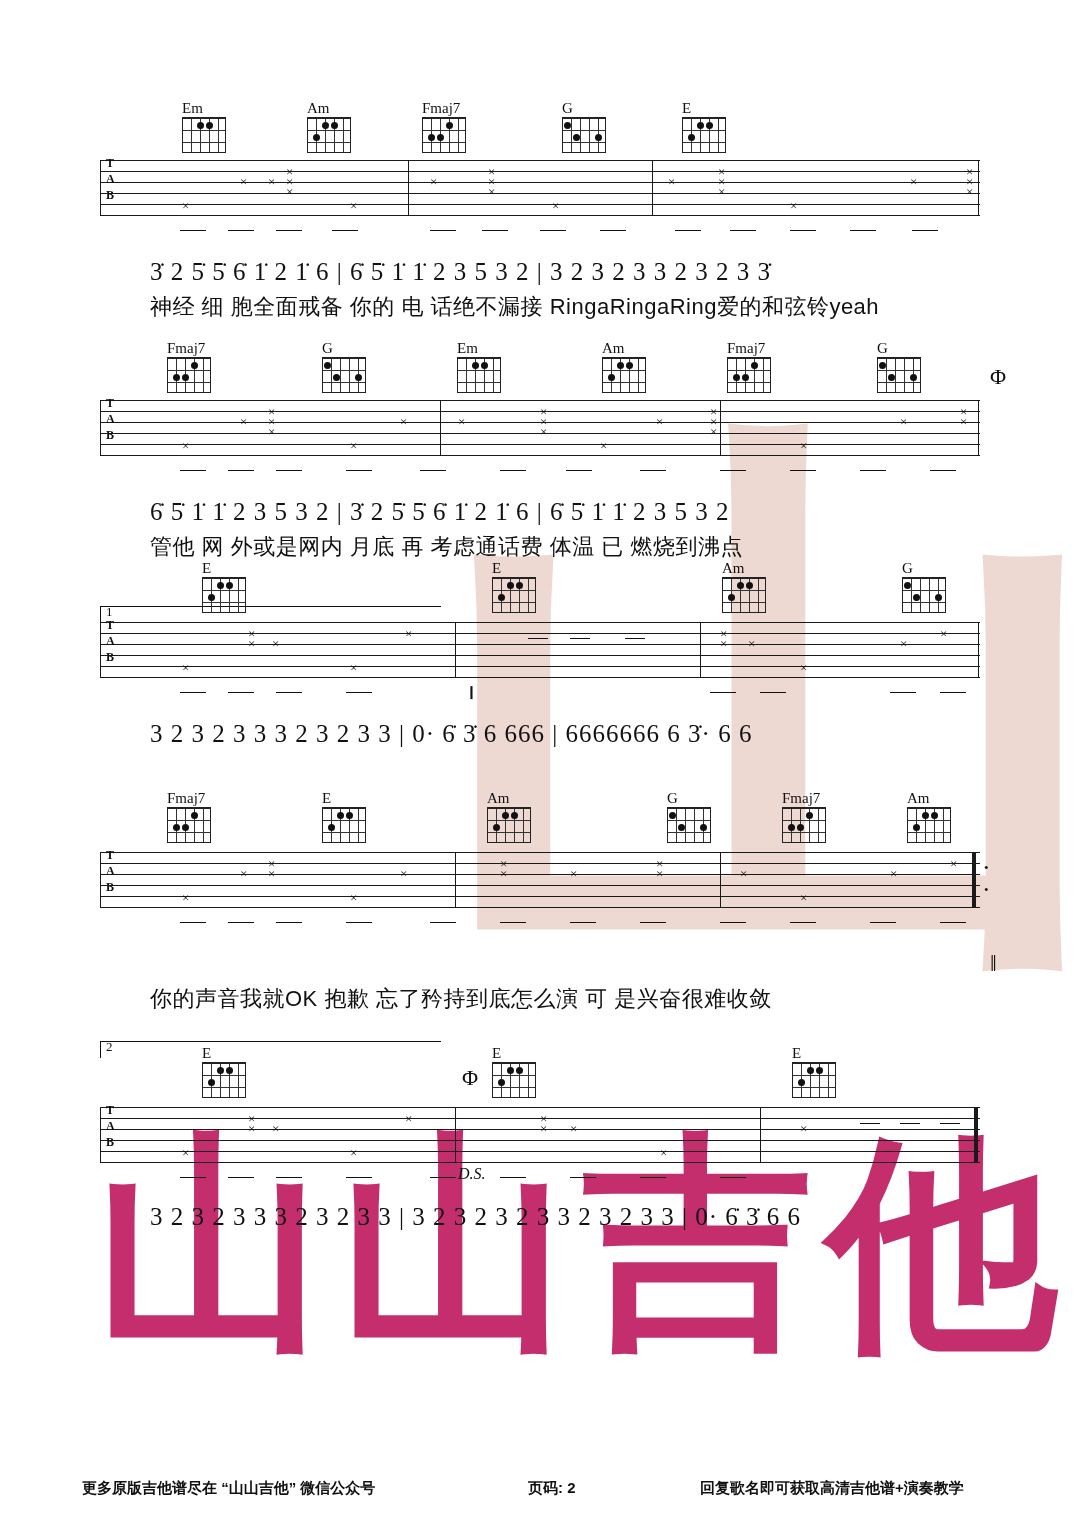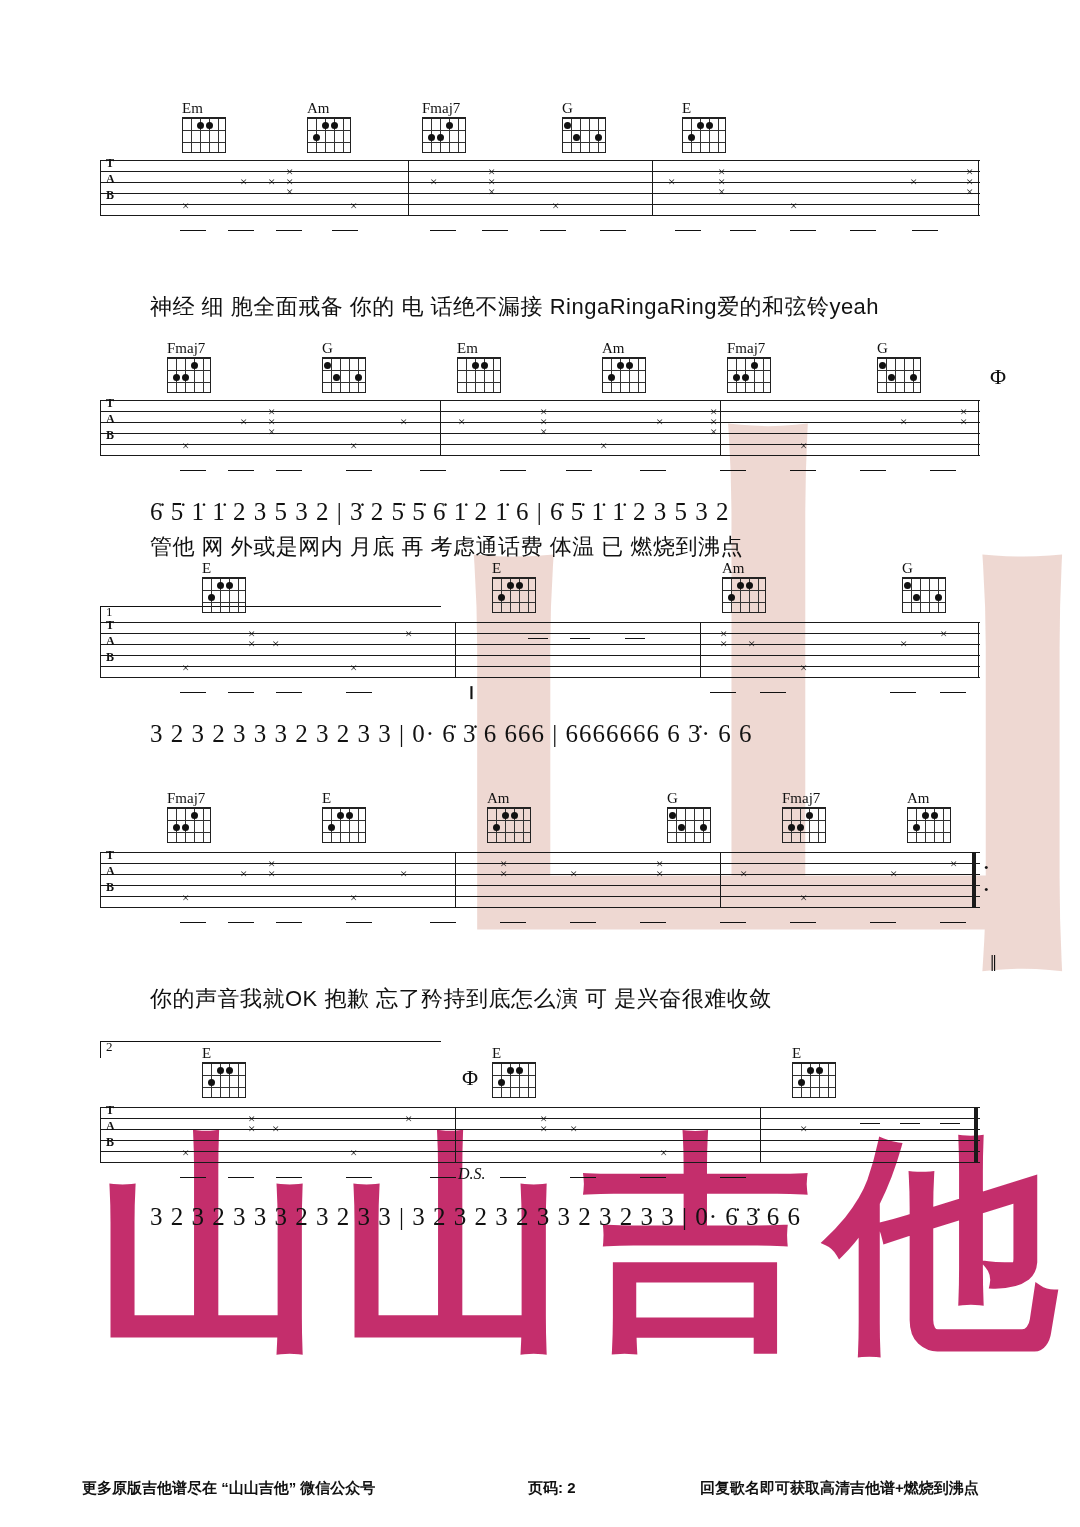--- a/index.html
+++ b/index.html
@@ -189,20 +189,21 @@
       <div class="strum" style="left:382px;top:12px;width:26px"></div>
       <div class="strum" style="left:440px;top:12px;width:26px"></div>
       <div class="strum" style="left:500px;top:12px;width:26px"></div>
       <div class="strum" style="left:575px;top:12px;width:26px"></div>
       <div class="strum" style="left:630px;top:12px;width:26px"></div>
       <div class="strum" style="left:690px;top:12px;width:26px"></div>
       <div class="strum" style="left:750px;top:12px;width:26px"></div>
       <div class="strum" style="left:812px;top:12px;width:26px"></div>
     </div>
 
+    <div class="notes" style="top:158px;">3̇ 2  5̇ 5̇ 6̇ 1̇ 2 1̇ 6  |  6̇ 5̇  1̇ 1̇ 2 3 5 3 2  |  3 2 3 2  3  3 2 3 2 3   3̇</div>
     <div class="lyrics" style="top:192px;">神经 细  胞全面戒备  你的 电   话绝不漏接 RingaRingaRing爱的和弦铃yeah</div>
   </div>
 
   <div class="system" style="top:340px;height:220px;">
     <div class="chord" style="left:165px;top:0;">
       <div class="cname">Fmaj7</div>
       <div class="grid">
         <div class="v" style="left:8px"></div>
           <div class="v" style="left:17px"></div>
           <div class="v" style="left:26px"></div>
@@ -671,16 +672,16 @@
       <div class="strum" style="left:620px;top:12px;width:26px"></div>
     </div>
     <div class="ds" style="left:458px;top:140px;">D.S.</div>
 
     <div class="notes" style="top:178px;">3 2 3 2 3  3 3 2 3 2 3 3 | 3 2 3 2 3 2 3 3 2 3 2 3 3  |  0·      6̇ 3̇ 6 6</div>
   </div>
 
   <div class="footer">
     <div class="f-left">更多原版吉他谱尽在 “山山吉他” 微信公众号</div>
     <div class="f-mid">页码: 2</div>
-    <div class="f-right">回复歌名即可获取高清吉他谱+燃烧到沸点</div>
+    <div class="f-right">回复歌名即可获取高清吉他谱+演奏教学</div>
   </div>
 
 </div>
 
 </body></html>

